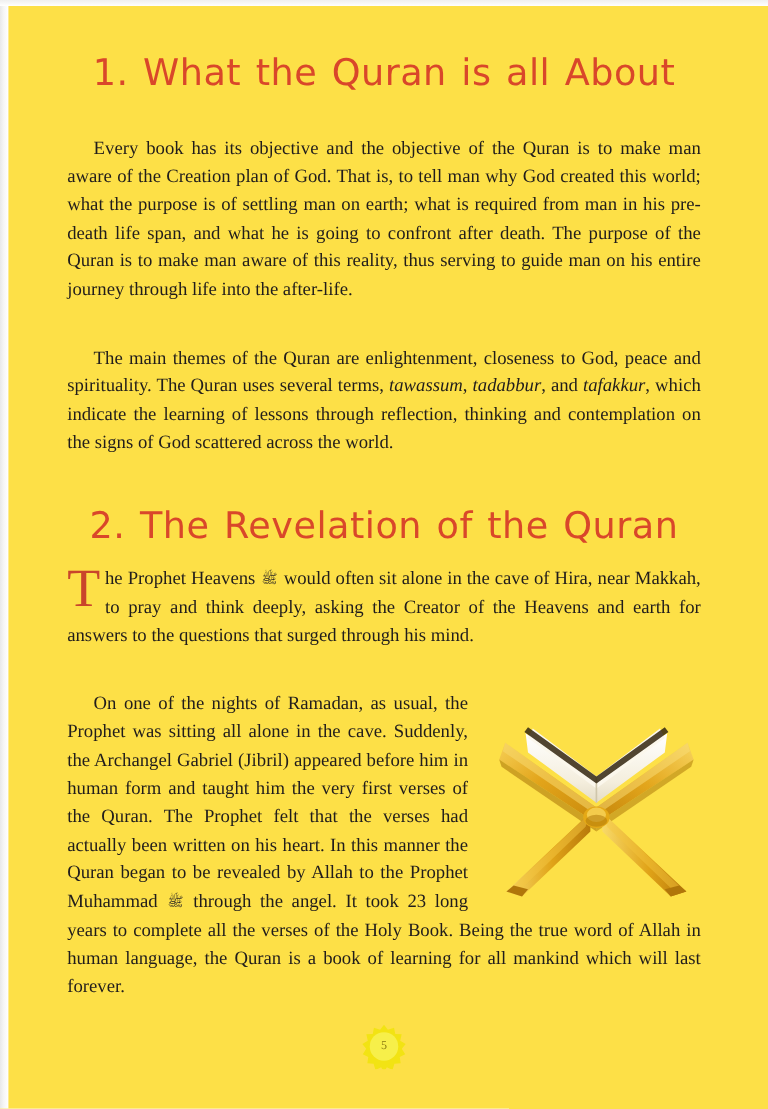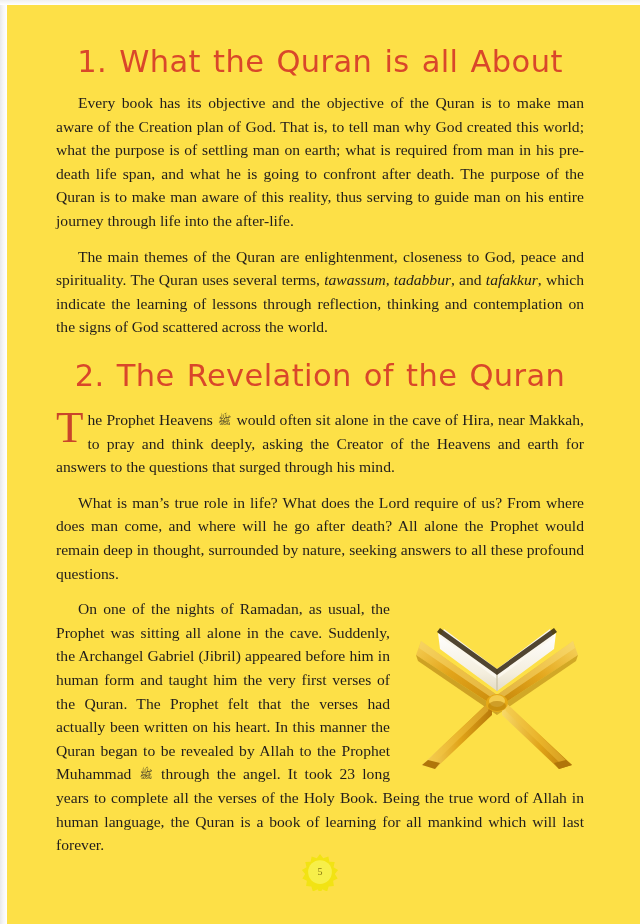--- a/index.html
+++ b/index.html
@@ -50,40 +50,40 @@
     font-family: "DejaVu Sans", sans-serif;
     font-weight: 400;
     font-size: 30.5px;
     line-height: 1.15;
     letter-spacing: 0.4px;
     color: #d9472a;
     text-align: center;
     word-spacing: 2px;
   }
   h1.section-heading.second {
-    margin-top: 19px;
+    margin-top: 40px;
   }
 
   p.body {
     margin: 0;
     font-size: 15.6px;
     line-height: 23.6px;
     color: #211d1c;
     text-align: justify;
     text-justify: inter-word;
     hyphens: none;
   }
   p.body.indent {
     text-indent: 22px;
   }
   p.first-para {
     margin-top: 15px;
   }
   p.spaced {
-    margin-top: 12px;
+    margin-top: 33px;
   }
 
   
   p.dropcap-para::first-letter {
     float: left;
     font-family: "Liberation Serif", serif;
     font-size: 45px;
     line-height: 35px;
     color: #c9452b;
     padding: 2px 4px 0 0;
@@ -155,21 +155,20 @@
 
 
     <p class="body indent spaced">Every book has its objective and the objective of the Quran is to make man aware of the Creation plan of God. That is, to tell man why God created this world; what the purpose is of settling man on earth; what is required from man in his pre-death life span, and what he is going to confront after death. The purpose of the Quran is to make man aware of this reality, thus serving to guide man on his entire journey through life into the after-life.</p>
 
     <p class="body indent spaced"><span>The main themes of the Quran are enlightenment, closeness to God, peace and spirituality. The Quran uses several terms, </span><em class="term">tawassum</em><span>, </span><em class="term">tadabbur</em><span>, and </span><em class="term">tafakkur</em><span>, which indicate the learning of lessons through reflection, thinking and contemplation on the signs of God scattered across the world.</span></p>
 
     <h1 class="section-heading second">2. The Revelation of the Quran</h1>
 
     <p class="body first-para dropcap-para"><span>The Prophet Heavens </span><span class="pbuh">ﷺ</span><span> would often sit alone in the cave of Hira, near Makkah, to pray and think deeply, asking the Creator of the Heavens and earth for answers to the questions that surged through his mind.</span></p>
 
-    <p class="body indent spaced">What is man’s true role in life? What does the Lord require of us? From where does man come, and where will he go after death? All alone the Prophet would remain deep in thought, surrounded by nature, seeking answers to all these profound questions.</p>
 
     <p class="body indent spaced">
 
       <span class="illustration">
         <svg viewBox="0 0 186 178" xmlns="http://www.w3.org/2000/svg">
           <defs>
             <linearGradient id="goldL" x1="0" y1="0" x2="1" y2="1">
               <stop offset="0%" stop-color="#f6cf55"></stop>
               <stop offset="45%" stop-color="#e2a41a"></stop>
               <stop offset="100%" stop-color="#c98a0c"></stop>

